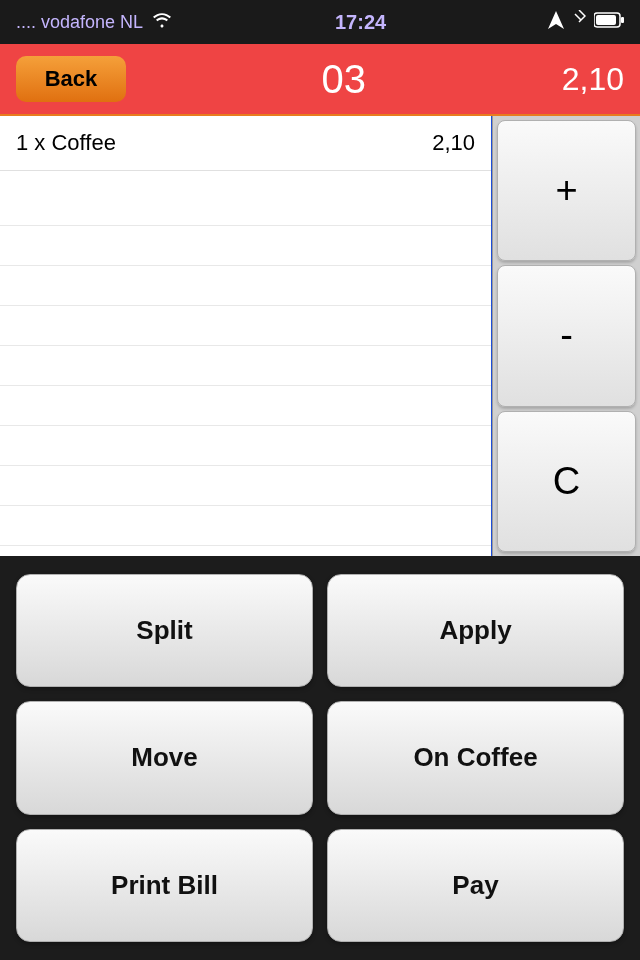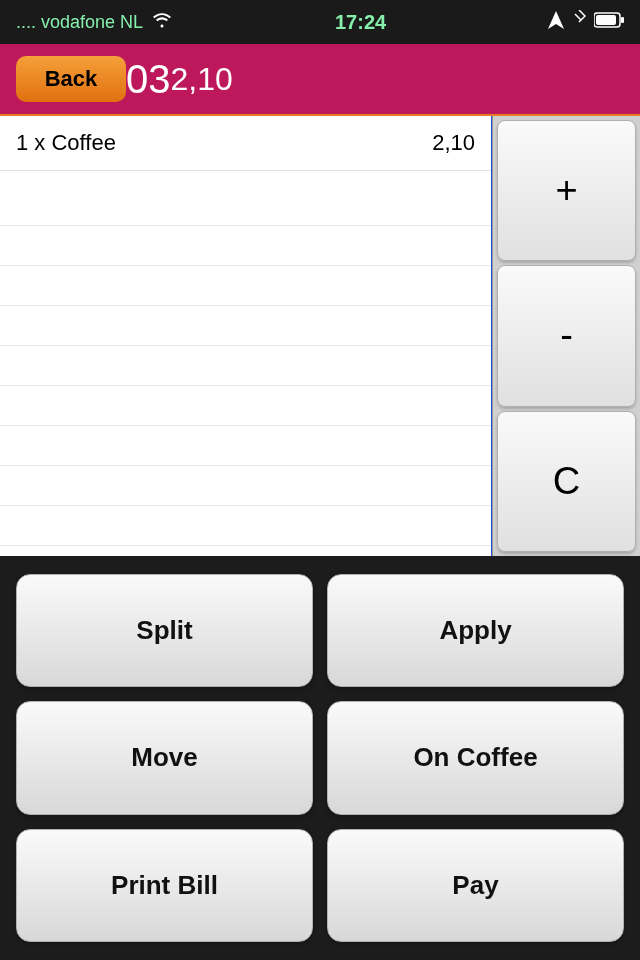--- a/index.html
+++ b/index.html
@@ -13,36 +13,36 @@
 
     
     #status-bar {
       width: 640px;
       height: 44px;
       background: #1a1a1a;
       display: flex;
       align-items: center;
       justify-content: space-between;
       padding: 0 16px;
-      color: #86efac;
+      color: #c4b5fd;
       font-size: 18px;
       font-weight: 500;
     }
     #status-left { display: flex; align-items: center; gap: 8px; }
     #status-center { font-size: 20px; font-weight: 600; }
     #status-right { display: flex; align-items: center; gap: 8px; }
 
     
     #top-bar {
       width: 640px;
       height: 72px;
-      background: #be185d;
-      display: flex;
-      align-items: center;
-      justify-content: flex-start;
+      background: #ef4444;
+      display: flex;
+      align-items: center;
+      justify-content: space-between;
       padding: 0 16px;
       border-bottom: 2px solid #e87c1e;
     }
     #back-button {
       background: linear-gradient(to bottom, #f5a03a, #e07010);
       border: none;
       border-radius: 10px;
       padding: 10px 22px;
       color: #000;
       font-size: 22px;

